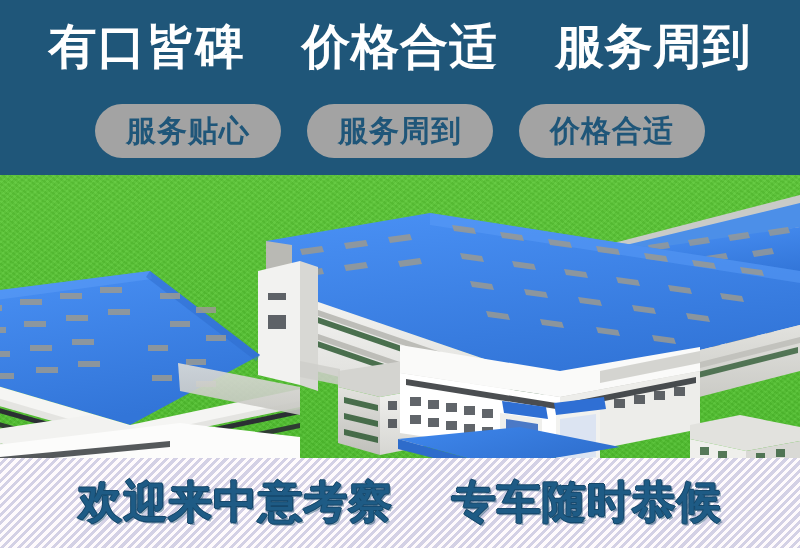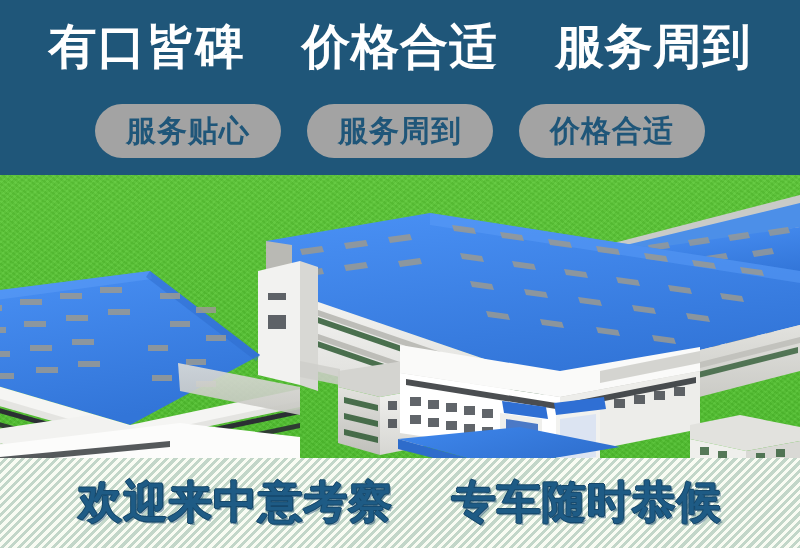--- a/index.html
+++ b/index.html
@@ -58,21 +58,21 @@
     position:absolute;inset:0;
     background:
       repeating-linear-gradient(37deg, rgba(0,0,0,.035) 0 2px, rgba(255,255,255,.035) 2px 4px),
       repeating-linear-gradient(-41deg, rgba(0,0,0,.03) 0 3px, rgba(255,255,255,.03) 3px 5px),
       linear-gradient(#5CC737,#4FBE2E);
   }
 
   
   #footer{
     position:absolute;left:0;top:458px;width:800px;height:90px;
-    background:#84cc16;
+    background:#f9a8d4;
     overflow:hidden;
   }
   #footer-tex{
     position:absolute;inset:0;
     background:
       repeating-linear-gradient(135deg,
         rgba(255,255,255,.95) 0 3px,
         rgba(205,216,232,.85) 3px 6px);
   }
   #footer-text{

